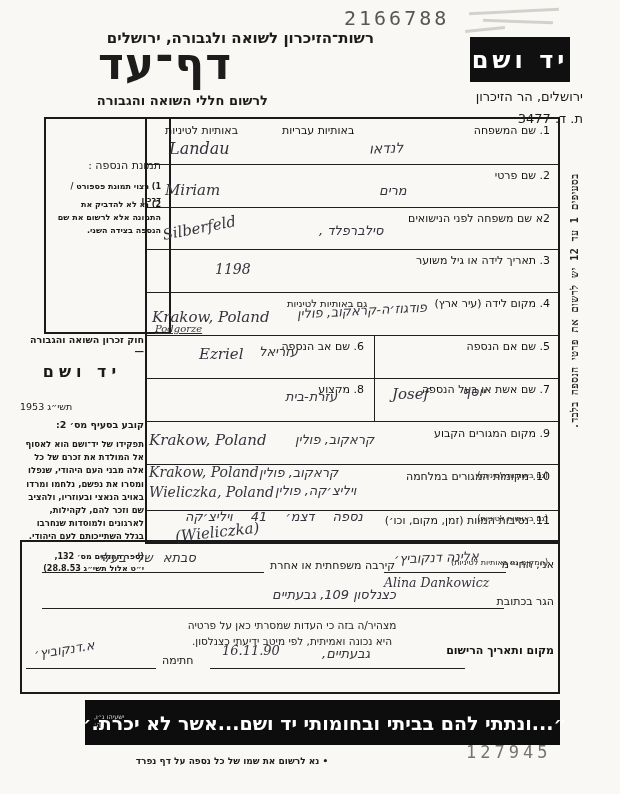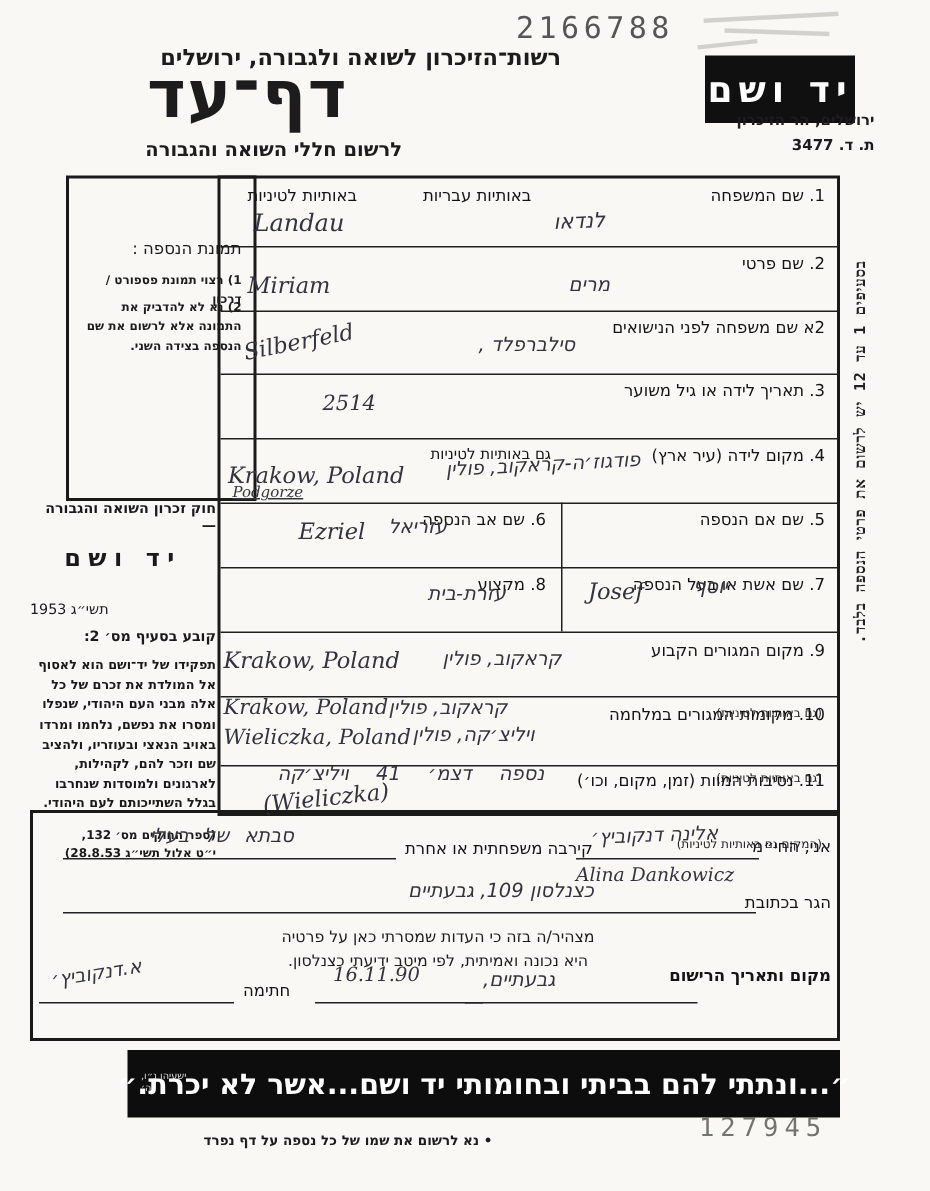--- a/index.html
+++ b/index.html
@@ -18,21 +18,21 @@
   .hr{position:absolute;left:0;right:0;border-top:1.5px solid #1f1f1f;height:0;}
   .vr{position:absolute;border-left:1.5px solid #1f1f1f;width:0;}
   .line{position:absolute;border-bottom:1px solid #222;height:0;}
   
   .org-line{position:absolute;top:29px;right:259px;font-size:15px;font-weight:bold;direction:rtl;white-space:nowrap;}
   .main-title{position:absolute;left:98px;top:42px;font-size:44px;font-weight:bold;line-height:1;letter-spacing:1px;direction:rtl;}
   .sub-title{position:absolute;top:93px;right:365px;font-size:13px;font-weight:bold;direction:rtl;white-space:nowrap;}
   .logo-box{position:absolute;left:470px;top:37px;width:100px;height:45px;background:#101010;color:#fff;
             display:flex;align-items:center;justify-content:center;font-size:24px;font-weight:bold;
             letter-spacing:4px;direction:rtl;}
-  .logo-addr{position:absolute;right:50px;top:72px;font-size:10px;font-weight:bold;direction:rtl;
+  .logo-addr{position:absolute;right:50px;top:86px;font-size:13px;font-weight:normal;direction:rtl;
              text-align:right;line-height:1.7;white-space:nowrap;}
   .stamp{position:absolute;font-family:"DejaVu Sans Mono",monospace;color:#3a3a3a;}
   .stamp-top{left:344px;top:6px;font-size:20px;letter-spacing:3px;opacity:.85;}
   .stamp-bottom{left:466px;top:742px;font-size:17px;letter-spacing:4px;color:#55524e;opacity:.8;}
   .faint-stamp{position:absolute;left:465px;top:4px;width:106px;height:30px;opacity:.4;}
   .faint-stamp div{position:absolute;background:#9a9a94;height:3px;}
   
   .vnote{position:absolute;left:390px;top:352px;width:372px;height:15px;transform:rotate(-90deg);
          font-family:"DejaVu Sans Mono",monospace;font-size:10px;font-weight:bold;letter-spacing:.5px;
          direction:rtl;text-align:right;white-space:nowrap;color:#222;}
@@ -123,21 +123,21 @@
 
     <div class="lbl" style="right:8px;top:50px;">2. שם פרטי</div>
     <div class="hw-l" style="left:18px;top:62px;">Miriam</div>
     <div class="hw-h" style="left:232px;top:64px;">מרים</div>
 
     <div class="lbl" style="right:8px;top:93px;">2א שם משפחה לפני הנישואים</div>
     <div class="hw-l" style="left:15px;top:100px;transform:rotate(-11deg);">Silberfeld</div>
     <div class="hw-h" style="left:172px;top:104px;">סילברפלד ,</div>
 
     <div class="lbl" style="right:8px;top:135px;">3. תאריך לידה או גיל משוער</div>
-    <div class="hw-l" style="left:68px;top:142px;font-size:14px;">2514</div>
+    <div class="hw-l" style="left:68px;top:142px;font-size:14px;">1198</div>
 
     <div class="lbl" style="right:8px;top:178px;">4. מקום לידה (עיר ארץ)</div>
     <div class="lbl" style="left:140px;top:179px;font-size:10px;">גם באותיות לטיניות</div>
     <div class="hw-l" style="left:5px;top:189px;">Krakow, Poland</div>
     <div class="hw-l" style="left:8px;top:204px;font-size:10px;text-decoration:underline;">Podgorze</div>
     <div class="hw-h" style="left:150px;top:184px;transform:rotate(-3deg);">פודגוז׳ה-קראקוב, פולין</div>
 
     <div class="lbl" style="right:8px;top:221px;">5. שם אם הנספה</div>
     <div class="lbl" style="right:194px;top:221px;">6. שם אב הנספה</div>
     <div class="hw-l" style="left:52px;top:226px;">Ezriel</div>

